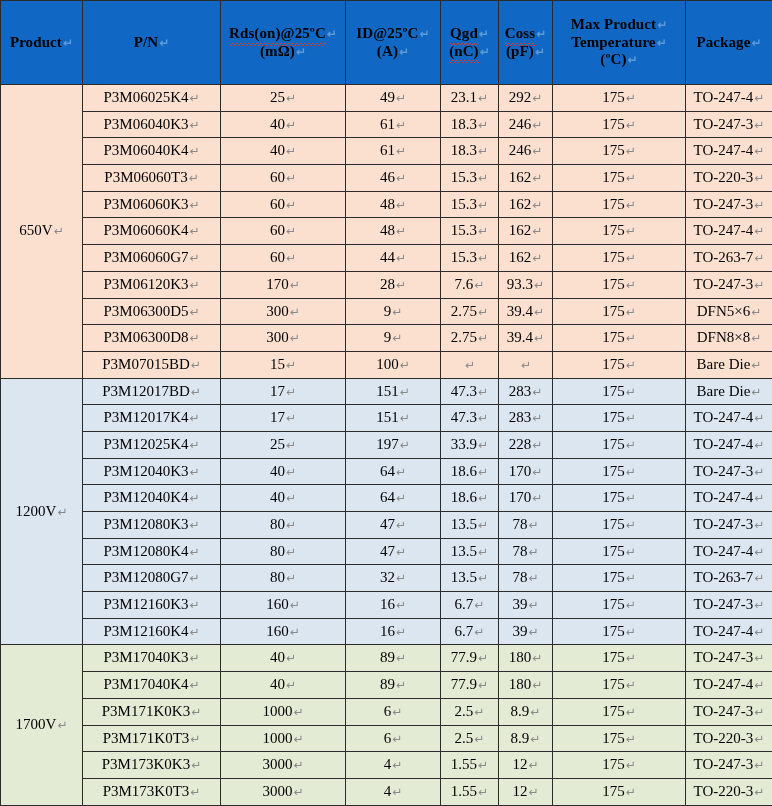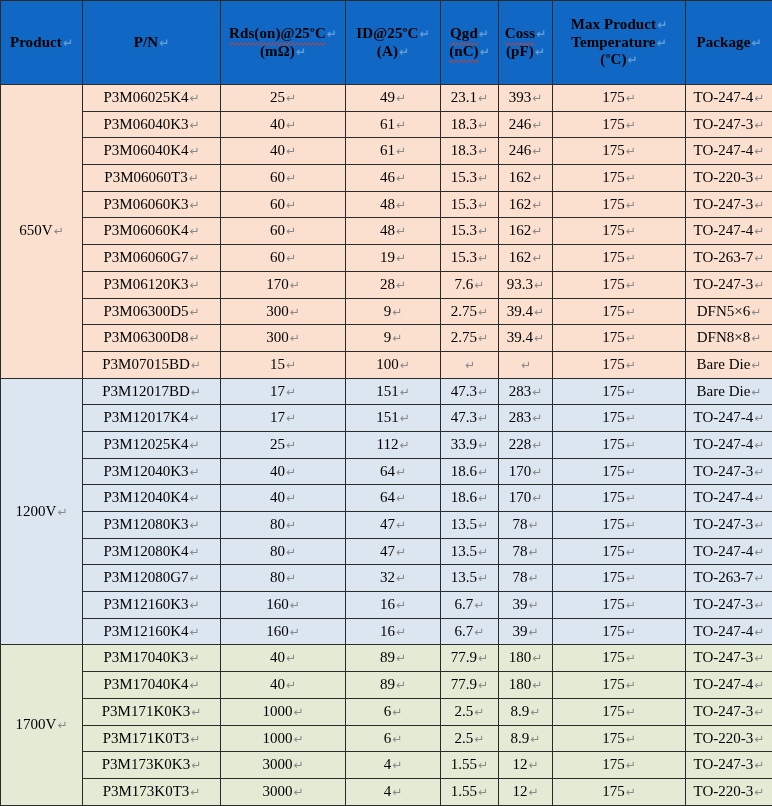--- a/index.html
+++ b/index.html
@@ -128,21 +128,21 @@
         </th>
       </tr>
   </thead>
   <tbody>
       <tr class="sec-650">
         <td class="product-cell" rowspan="11"><span>650V</span><span class="pil">↵</span></td>
         <td class="pn-cell"><span>P3M06025K4</span><span class="pil">↵</span></td>
         <td><span>25</span><span class="pil">↵</span></td>
         <td><span>49</span><span class="pil">↵</span></td>
         <td><span>23.1</span><span class="pil">↵</span></td>
-        <td><span>393</span><span class="pil">↵</span></td>
+        <td><span>292</span><span class="pil">↵</span></td>
         <td><span>175</span><span class="pil">↵</span></td>
         <td><span>TO-247-4</span><span class="pil">↵</span></td>
       </tr>
       <tr class="sec-650">
         <td class="pn-cell"><span>P3M06040K3</span><span class="pil">↵</span></td>
         <td><span>40</span><span class="pil">↵</span></td>
         <td><span>61</span><span class="pil">↵</span></td>
         <td><span>18.3</span><span class="pil">↵</span></td>
         <td><span>246</span><span class="pil">↵</span></td>
         <td><span>175</span><span class="pil">↵</span></td>
@@ -180,21 +180,21 @@
         <td><span>60</span><span class="pil">↵</span></td>
         <td><span>48</span><span class="pil">↵</span></td>
         <td><span>15.3</span><span class="pil">↵</span></td>
         <td><span>162</span><span class="pil">↵</span></td>
         <td><span>175</span><span class="pil">↵</span></td>
         <td><span>TO-247-4</span><span class="pil">↵</span></td>
       </tr>
       <tr class="sec-650">
         <td class="pn-cell"><span>P3M06060G7</span><span class="pil">↵</span></td>
         <td><span>60</span><span class="pil">↵</span></td>
-        <td><span>19</span><span class="pil">↵</span></td>
+        <td><span>44</span><span class="pil">↵</span></td>
         <td><span>15.3</span><span class="pil">↵</span></td>
         <td><span>162</span><span class="pil">↵</span></td>
         <td><span>175</span><span class="pil">↵</span></td>
         <td><span>TO-263-7</span><span class="pil">↵</span></td>
       </tr>
       <tr class="sec-650">
         <td class="pn-cell"><span>P3M06120K3</span><span class="pil">↵</span></td>
         <td><span>170</span><span class="pil">↵</span></td>
         <td><span>28</span><span class="pil">↵</span></td>
         <td><span>7.6</span><span class="pil">↵</span></td>
@@ -244,21 +244,21 @@
         <td><span>17</span><span class="pil">↵</span></td>
         <td><span>151</span><span class="pil">↵</span></td>
         <td><span>47.3</span><span class="pil">↵</span></td>
         <td><span>283</span><span class="pil">↵</span></td>
         <td><span>175</span><span class="pil">↵</span></td>
         <td><span>TO-247-4</span><span class="pil">↵</span></td>
       </tr>
       <tr class="sec-1200">
         <td class="pn-cell"><span>P3M12025K4</span><span class="pil">↵</span></td>
         <td><span>25</span><span class="pil">↵</span></td>
-        <td><span>112</span><span class="pil">↵</span></td>
+        <td><span>197</span><span class="pil">↵</span></td>
         <td><span>33.9</span><span class="pil">↵</span></td>
         <td><span>228</span><span class="pil">↵</span></td>
         <td><span>175</span><span class="pil">↵</span></td>
         <td><span>TO-247-4</span><span class="pil">↵</span></td>
       </tr>
       <tr class="sec-1200">
         <td class="pn-cell"><span>P3M12040K3</span><span class="pil">↵</span></td>
         <td><span>40</span><span class="pil">↵</span></td>
         <td><span>64</span><span class="pil">↵</span></td>
         <td><span>18.6</span><span class="pil">↵</span></td>

